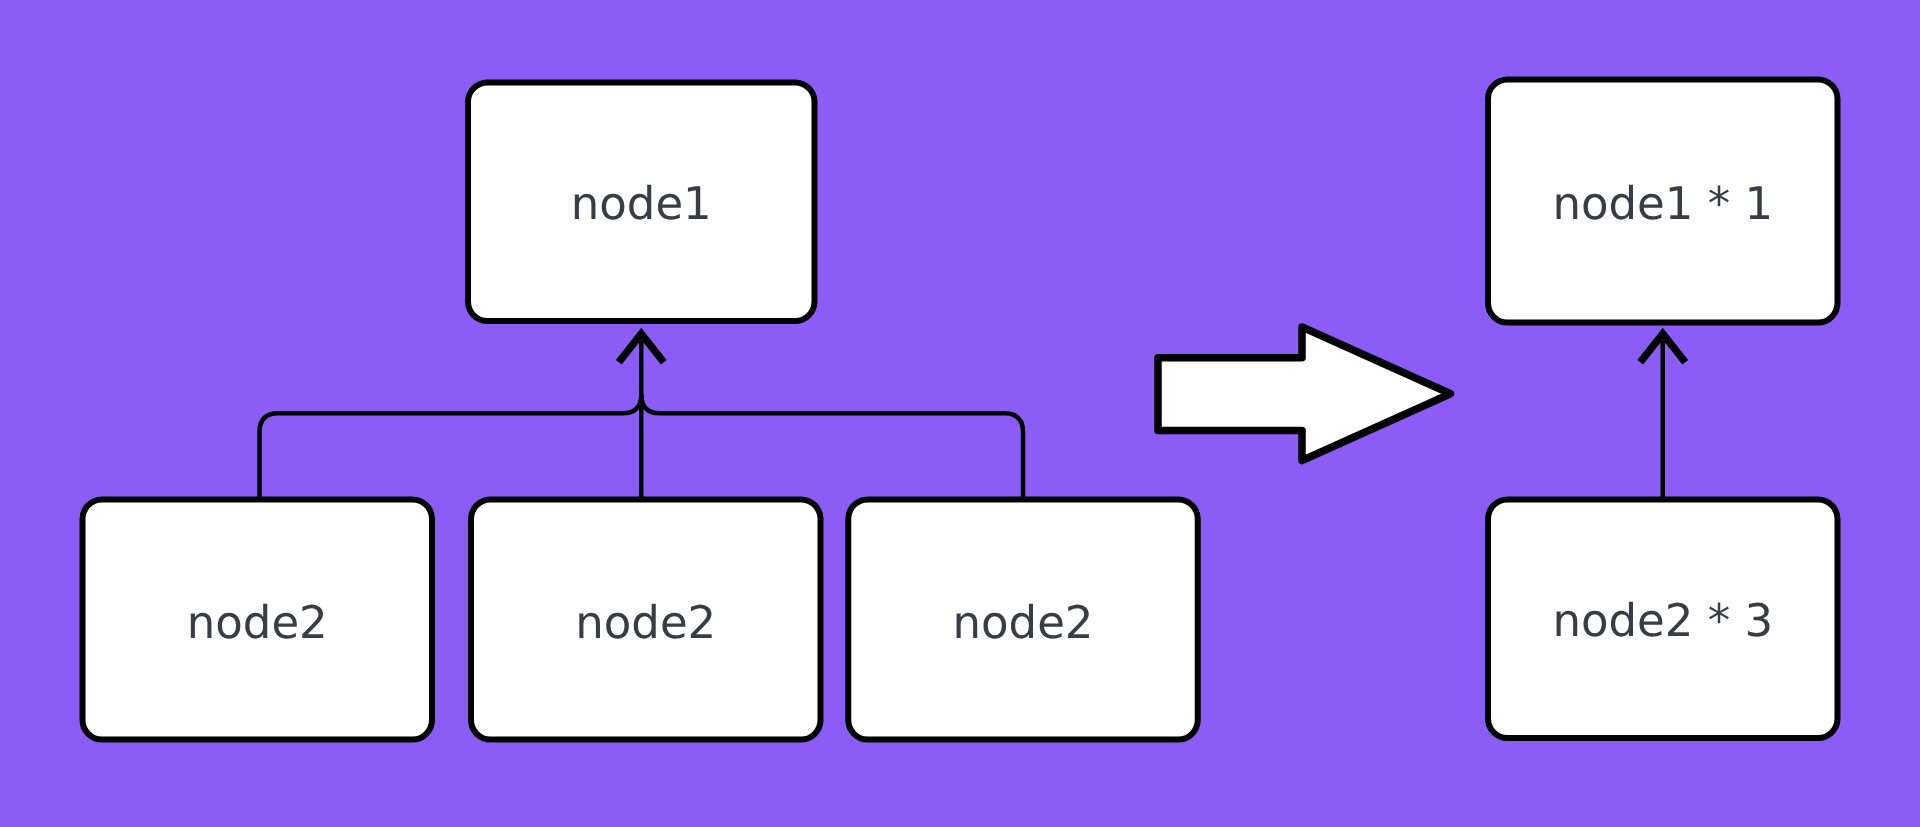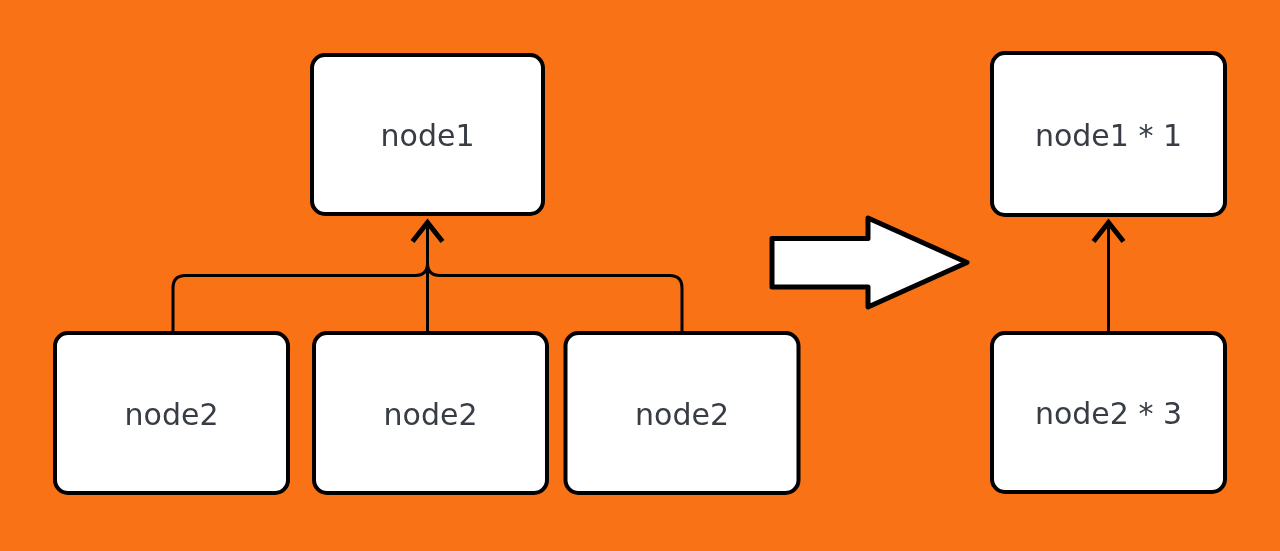--- a/index.html
+++ b/index.html
@@ -4,21 +4,21 @@
 <style>
   html, body {
     margin: 0;
     padding: 0;
     background: #ffffff;
   }
   .canvas {
     position: relative;
     width: 1280px;
     height: 551px;
-    background: #f97316;
+    background: #8b5cf6;
     overflow: hidden;
   }
   svg { display: block; }
   .node-box {
     fill: #ffffff;
     stroke: #000000;
     stroke-width: 4;
   }
   .node-label {
     font-family: "DejaVu Sans", "Liberation Sans", sans-serif;

